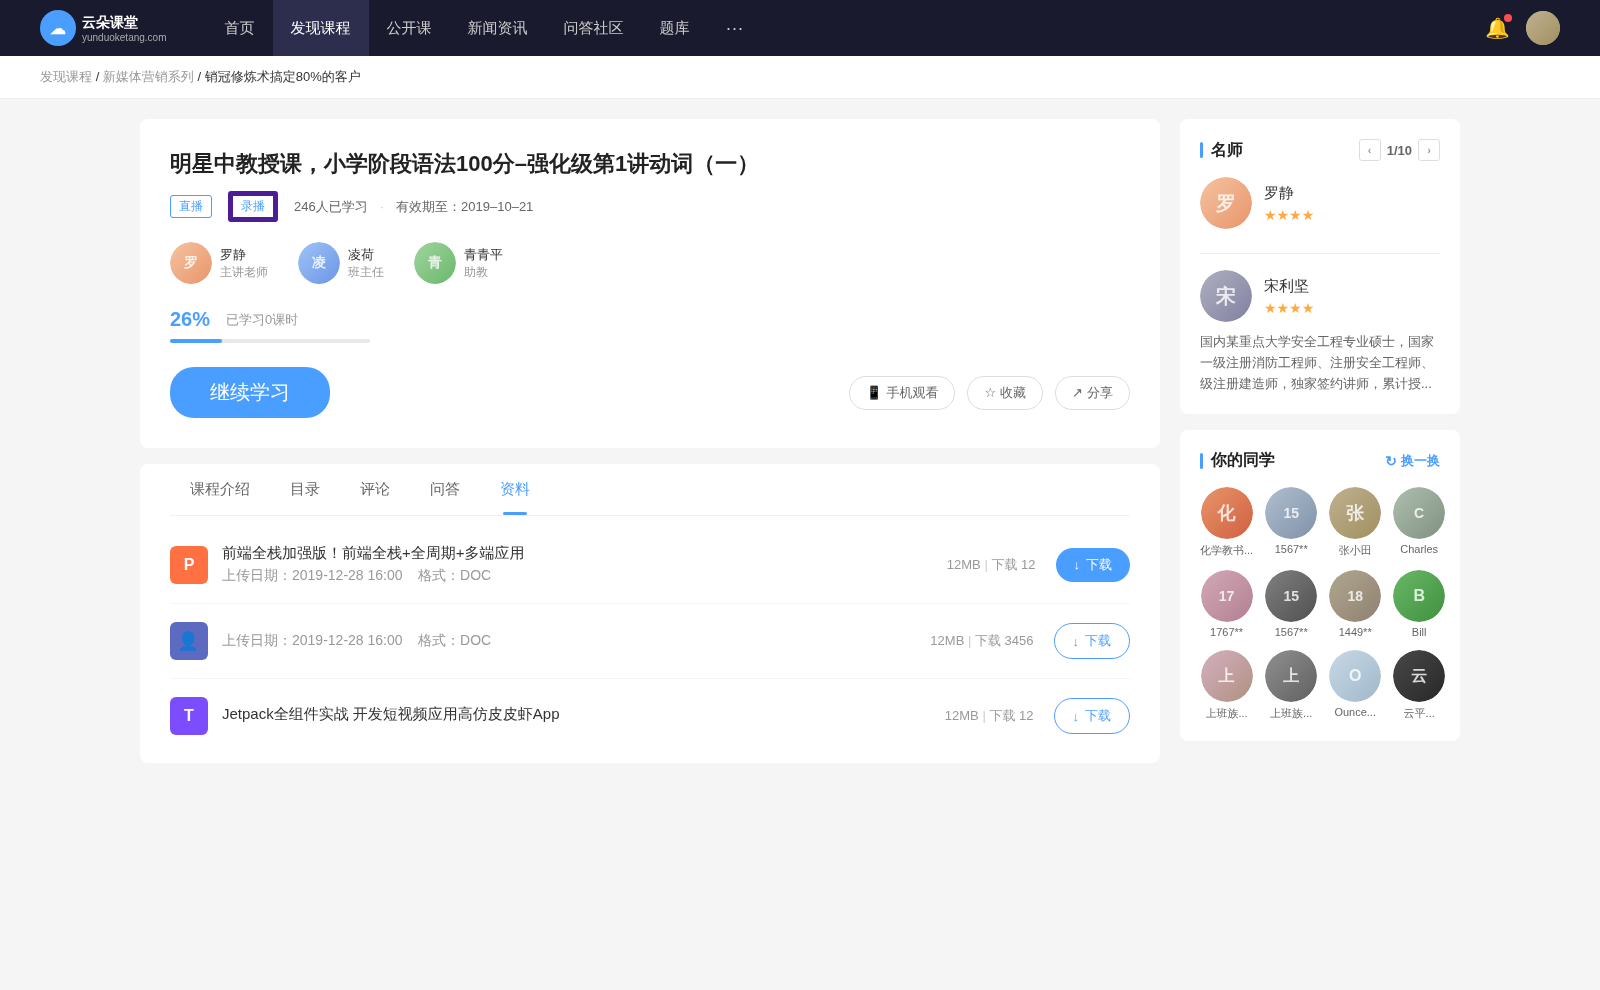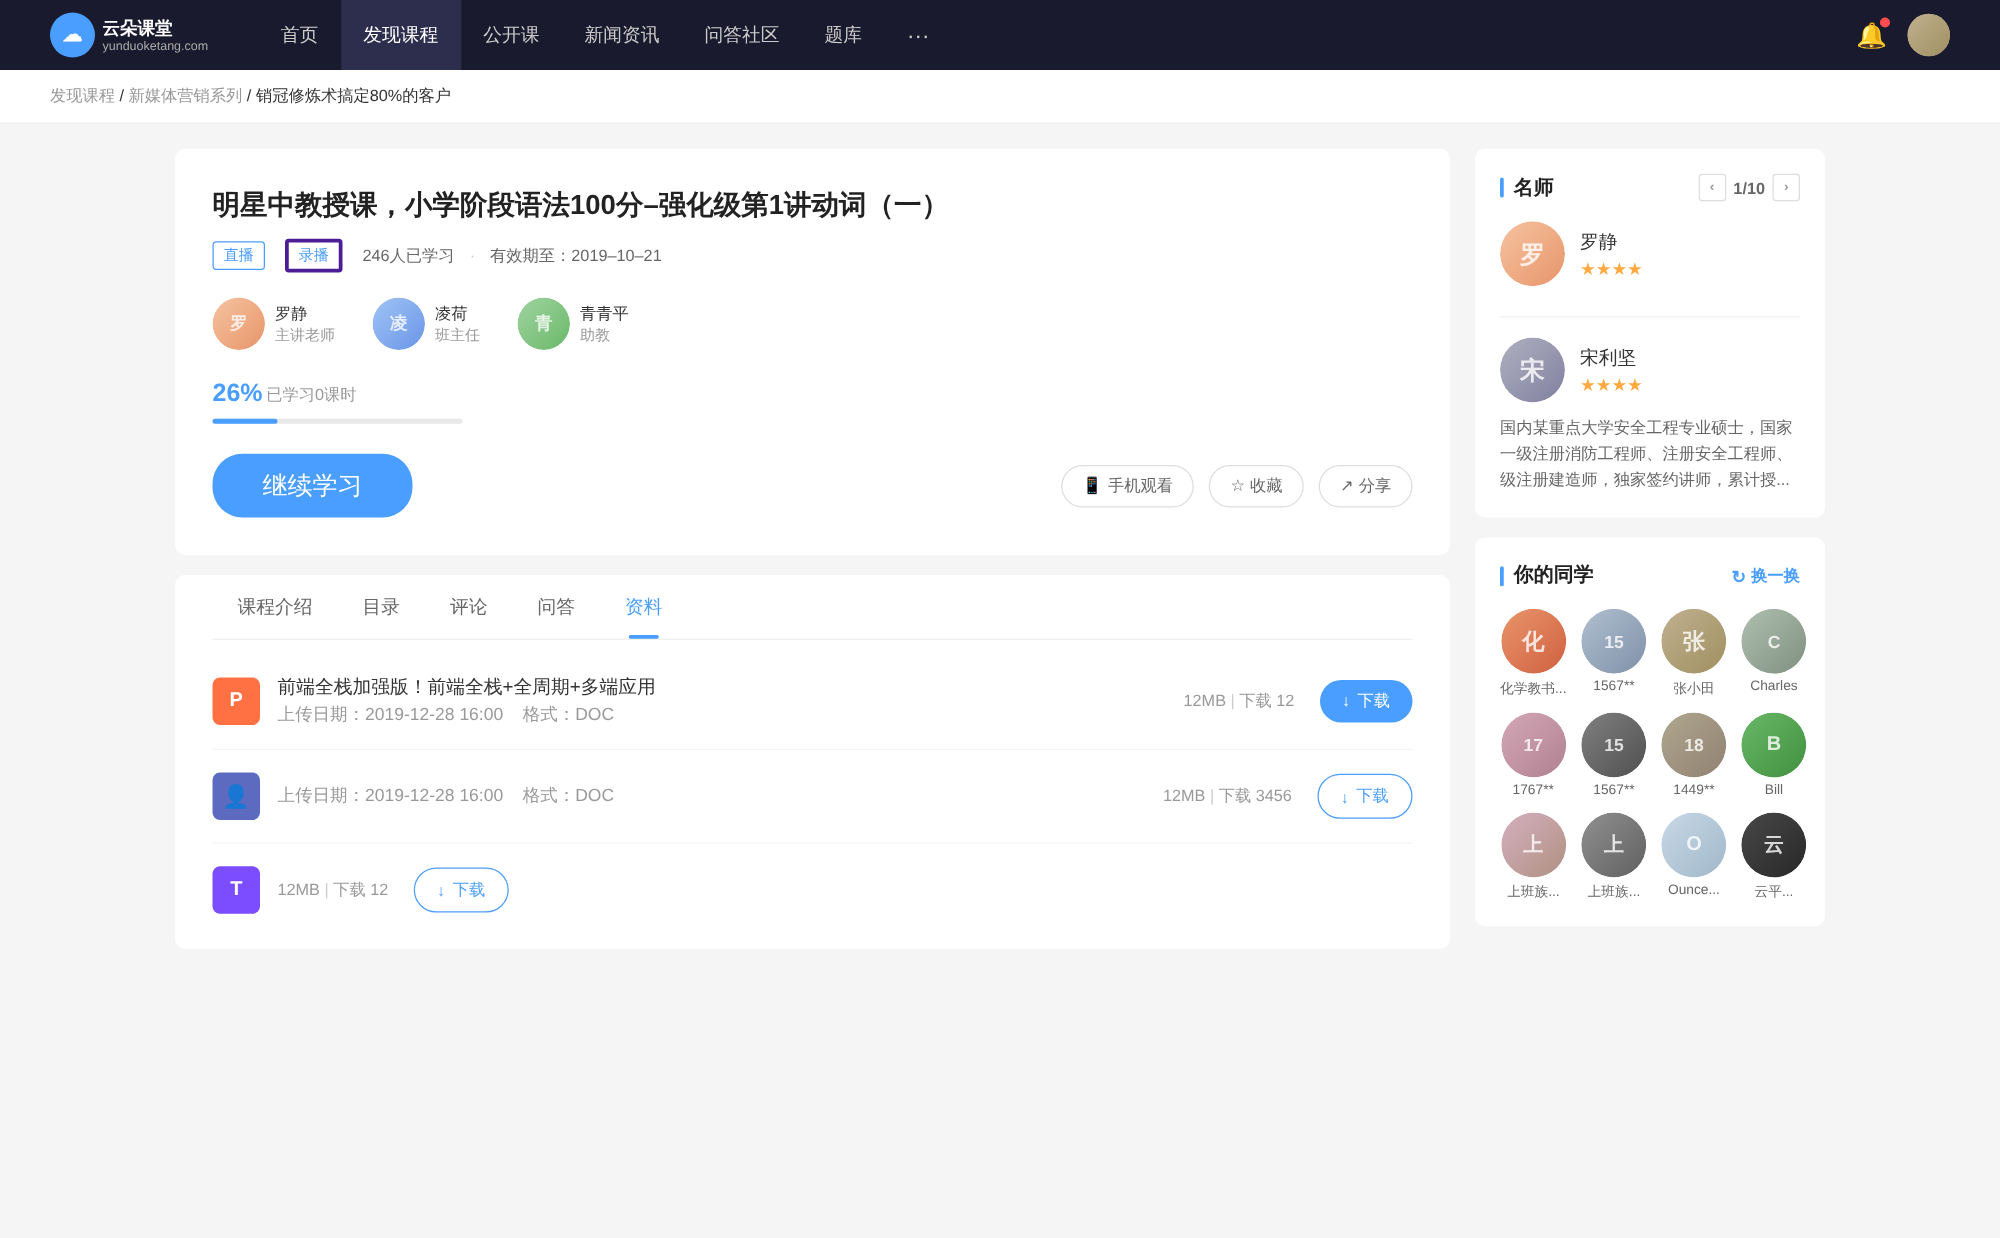--- a/index.html
+++ b/index.html
@@ -30,29 +30,29 @@
 
     
     .content-left { flex: 1; min-width: 0; }
 
     
     .course-card { background: white; border-radius: 8px; padding: 30px; margin-bottom: 16px; }
     .course-title { font-size: 22px; font-weight: bold; color: #222; margin-bottom: 12px; }
     .course-meta { display: flex; align-items: center; gap: 12px; margin-bottom: 20px; font-size: 13px; color: #666; }
     .tag { display: inline-block; padding: 2px 8px; border-radius: 3px; font-size: 12px; margin-right: 4px; }
     .tag-live { border: 1px solid #4a9eff; color: #4a9eff; }
-    .tag-record { border: 3px solid #4c1d95; color: #4a9eff; }
+    .tag-record { border: 5px solid #4c1d95; color: #4a9eff; }
     .teachers { display: flex; gap: 30px; margin-bottom: 24px; }
     .teacher-item { display: flex; align-items: center; gap: 8px; }
     .teacher-avatar { width: 42px; height: 42px; border-radius: 50%; overflow: hidden; }
     .teacher-info { font-size: 13px; }
     .teacher-name { font-weight: 500; color: #333; }
     .teacher-role { color: #999; font-size: 12px; }
     .progress-section { margin-bottom: 24px; }
-    .progress-label { display: flex; align-items: center; gap: 3px; margin-bottom: 8px; }
+    .progress-label { display: flex; align-items: center; gap: 16px; margin-bottom: 8px; }
     .progress-pct { color: #4a9eff; font-size: 20px; font-weight: bold; }
     .progress-text { color: #999; font-size: 13px; }
     .progress-bar-bg { width: 200px; height: 4px; background: #e8e8e8; border-radius: 2px; }
     .progress-bar-fill { height: 4px; background: #4a9eff; border-radius: 2px; width: 26%; }
     .course-actions { display: flex; align-items: center; gap: 16px; }
     .btn-continue { background: #4a9eff; color: white; border: none; border-radius: 24px; padding: 12px 40px; font-size: 20px; cursor: pointer; font-weight: 500; }
     .action-btns { margin-left: auto; display: flex; gap: 12px; }
     .action-btn { display: flex; align-items: center; gap: 4px; color: #666; border: 1px solid #ddd; border-radius: 20px; padding: 7px 16px; cursor: pointer; font-size: 13px; background: white; }
 
     
@@ -280,20 +280,24 @@
             <span>下载 3456</span>
           </div>
           <button class="btn-download">
             <span>↓</span>
             <span>下载</span>
           </button>
         </div>
 
         <div class="resource-item">
           <div class="resource-icon icon-t">T</div>
+          <div class="resource-info">
+            <div class="resource-name">Jetpack全组件实战 开发短视频应用高仿皮皮虾App</div>
+            <div class="resource-meta"></div>
+          </div>
           <div class="resource-stats">
             <span>12MB</span>
             <span class="sep"> | </span>
             <span>下载 12</span>
           </div>
           <button class="btn-download">
             <span>↓</span>
             <span>下载</span>
           </button>
         </div>

